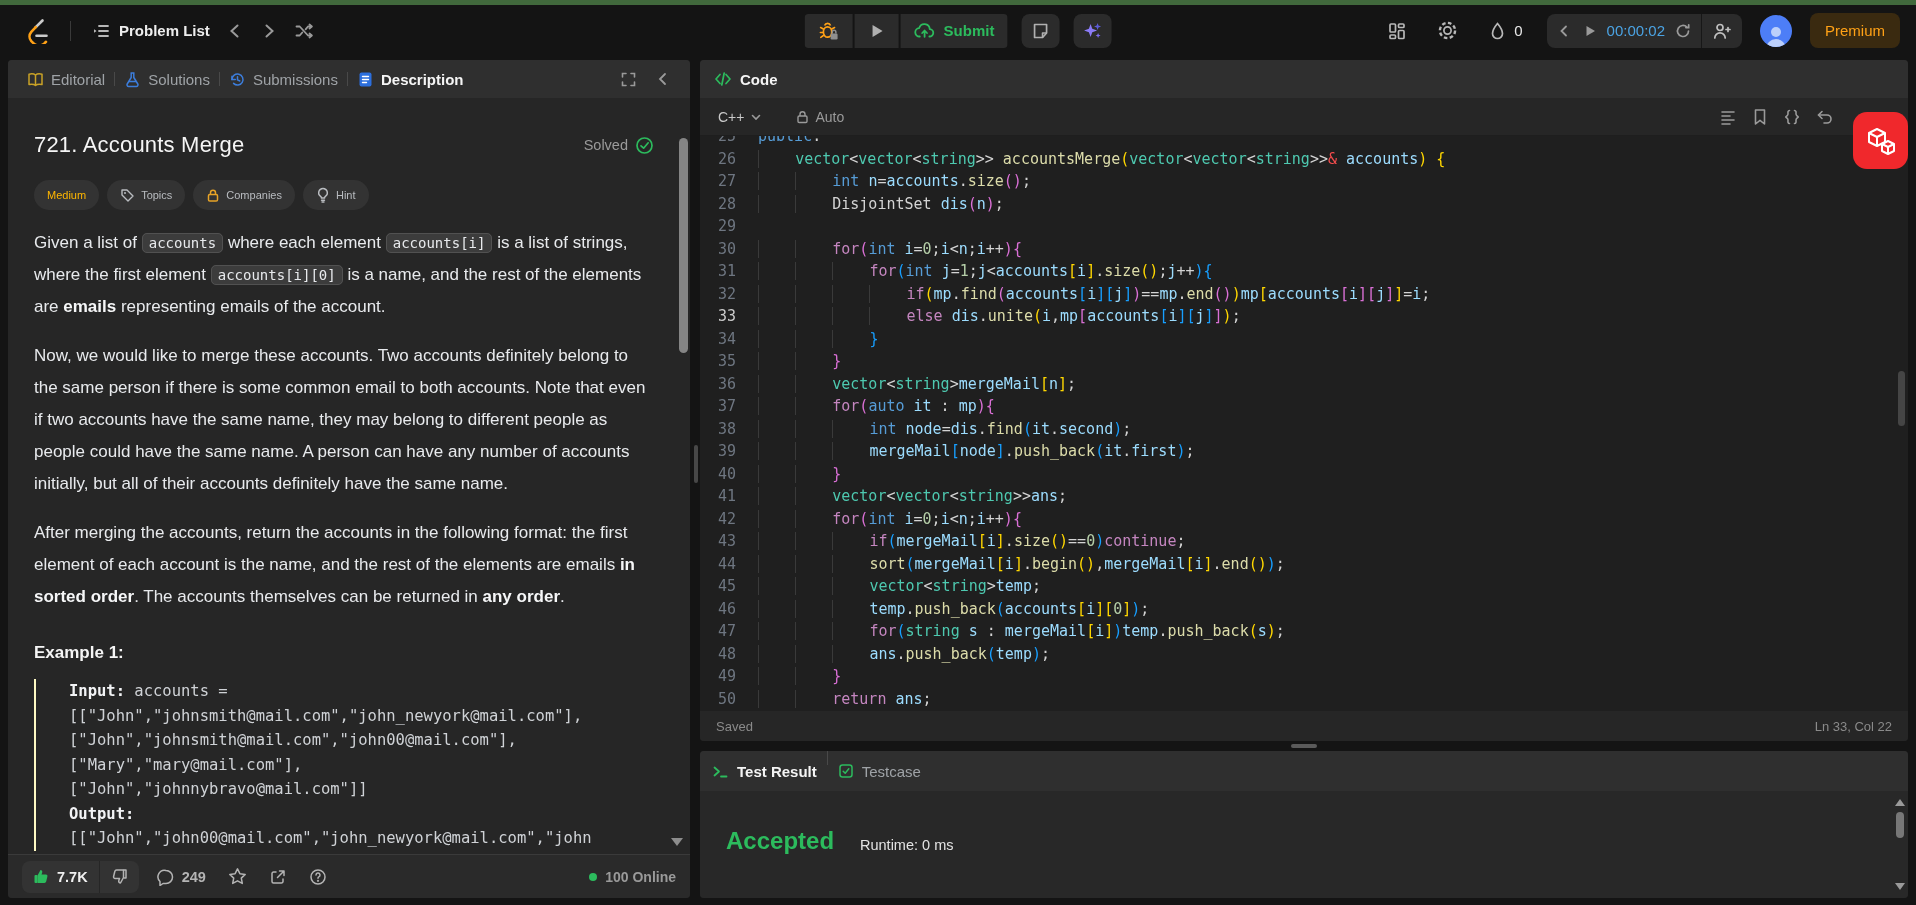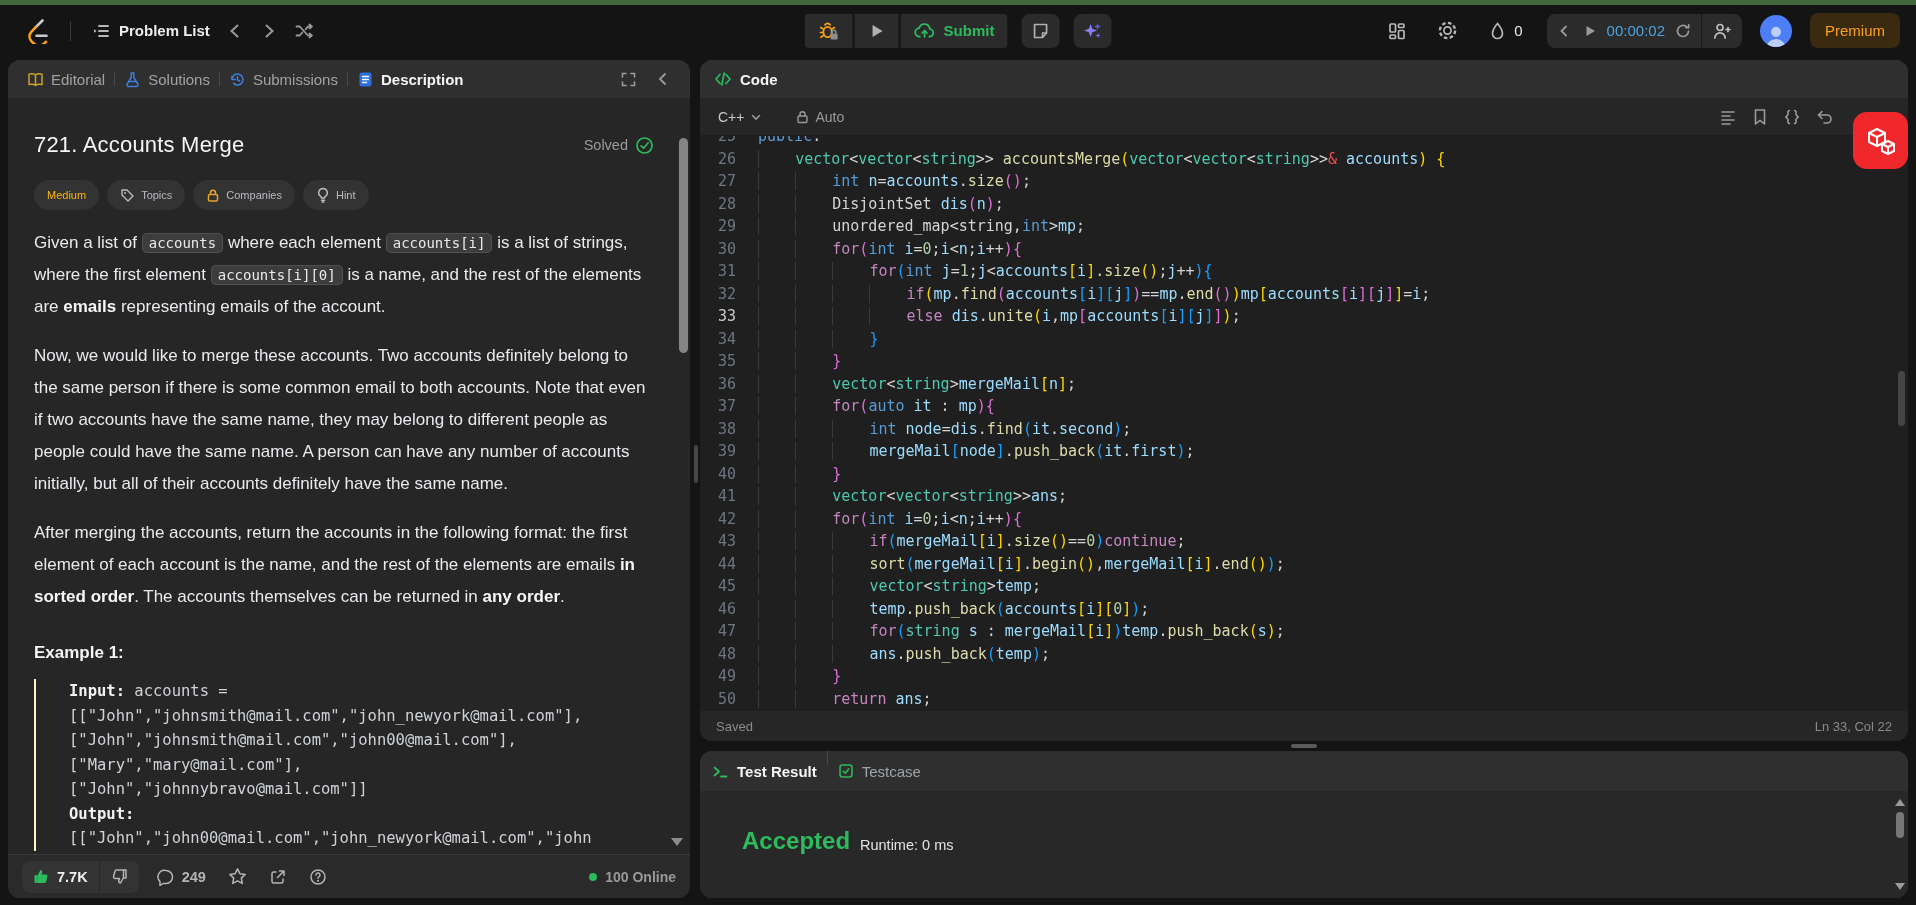--- a/index.html
+++ b/index.html
@@ -28,21 +28,21 @@
   .timer-pill { display:flex; align-items:center; background:#2b2b2b; border-radius:8px; height:34px; padding:0 4px; }
   .timer-pill button { background:none; border:none; display:flex; align-items:center; padding:0 6px; cursor:pointer; }
   .timer-pill .time { color:#4ba3e3; font-size:15px; padding:0 4px; }
   .tsep { width:1px; height:34px; background:#171717; margin:0 4px; }
   .avatar { width:32px; height:32px; border-radius:50%; background:#4d7ef7; border:none; display:flex; align-items:flex-end; justify-content:center; overflow:hidden; cursor:pointer; }
   .premium { background:#3a2a10; color:#ffa116; border:none; border-radius:8px; font-weight:400; font-size:15px; padding:9px 15px; cursor:pointer; font-family:inherit; }
 
   
   .main { position:absolute; top:60px; left:8px; right:8px; bottom:7px; display:flex; gap:10px; }
   .gutter-handle { position:absolute; left:686px; top:46%; width:4px; height:38px; background:#474747; border-radius:2px; }
-  .panel { background:#262626; border-radius:12px; overflow:hidden; }
+  .panel { background:#262626; border-radius:4px; overflow:hidden; }
 
   
   .left { width:682px; flex:none; display:flex; flex-direction:column; }
   .ptabs { height:38px; background:#2f2f2f; display:flex; align-items:center; padding:0 10px; flex:none; }
   .ptab { background:none; border:none; display:flex; align-items:center; gap:7px; color:#9fa3a7; font-size:15px; padding:0 9px; cursor:pointer; font-family:inherit; }
   .ptab.active { color:#f5f5f5; font-weight:700; }
   .tabsep { width:1px; height:14px; background:#494949; }
   .spacer { flex:1; }
   .lcontent { flex:1; position:relative; padding:0 36px 0 26px; overflow:hidden; }
   .titlerow { margin-top:34px; display:flex; align-items:center; justify-content:space-between; }
@@ -94,21 +94,21 @@
   .badge { position:absolute; top:52px; right:0; width:55px; height:57px; background:#f0282c; border-radius:14px; display:flex; align-items:center; justify-content:center; }
 
   .draggap { height:10px; position:relative; flex:none; }
   .handle { position:absolute; left:50%; top:3px; transform:translateX(-50%); width:26px; height:4px; background:#5a5a5a; border-radius:2px; }
 
   .resultpanel { height:147px; flex:none; display:flex; flex-direction:column; position:relative; }
   .rtabs { height:40px; background:#2f2f2f; display:flex; padding:0 12px; gap:10px; flex:none; }
   .rtab { background:none; border:none; display:flex; align-items:center; gap:8px; color:#9fa3a7; font-size:15px; cursor:pointer; font-family:inherit; }
   .rtab.active span { color:#f5f5f5; font-weight:700; }
   .rcontent { flex:1; background:#282828; position:relative; }
-  .accepted { position:absolute; left:42px; top:36px; color:#2cbb5d; font-size:24px; font-weight:700;text-align:right; }
+  .accepted { position:absolute; left:26px; top:36px; color:#2cbb5d; font-size:24px; font-weight:700;text-align:right; }
   .runtime { position:absolute; left:160px; top:46px; color:#e3e3e3; font-size:14.5px; }
   .rscroll { position:absolute; right:3px; top:8px; bottom:8px; width:10px; display:flex; flex-direction:column; align-items:center; }
   .rs-up, .rs-dn { width:0; height:0; border-left:5px solid transparent; border-right:5px solid transparent; }
   .rs-up { border-bottom:7px solid #9a9a9a; }
   .rs-dn { border-top:7px solid #9a9a9a; margin-top:auto; }
   .rs-th { width:8px; height:26px; background:#777; border-radius:4px; margin-top:6px; }
 </style>
 </head>
 <body>
 
@@ -472,21 +472,20 @@
               <div class="cl">
                 <span class="ln">27</span>
                 <span class="lc"><span class="tk in">    </span><span class="tk in">    </span><span class="tk kw">int</span><span class="tk pl"> </span><span class="tk vr">n</span><span class="tk pl">=</span><span class="tk vr">accounts</span><span class="tk pl">.</span><span class="tk fn">size</span><span class="tk b2">()</span><span class="tk pl">;</span></span>
               </div>
               <div class="cl">
                 <span class="ln">28</span>
                 <span class="lc"><span class="tk in">    </span><span class="tk in">    </span><span class="tk pl">DisjointSet </span><span class="tk vr">dis</span><span class="tk b2">(</span><span class="tk vr">n</span><span class="tk b2">)</span><span class="tk pl">;</span></span>
               </div>
               <div class="cl">
                 <span class="ln">29</span>
-                <span class="lc"><span class="tk in">    </span><span class="tk in">    </span><span class="tk pl">unordered_map&lt;string,</span><span class="tk kw">int</span><span class="tk pl">&gt;</span><span class="tk vr">mp</span><span class="tk pl">;</span></span>
               </div>
               <div class="cl">
                 <span class="ln">30</span>
                 <span class="lc"><span class="tk in">    </span><span class="tk in">    </span><span class="tk ct">for</span><span class="tk b2">(</span><span class="tk kw">int</span><span class="tk pl"> </span><span class="tk vr">i</span><span class="tk pl">=</span><span class="tk nm">0</span><span class="tk pl">;</span><span class="tk vr">i</span><span class="tk pl">&lt;</span><span class="tk vr">n</span><span class="tk pl">;</span><span class="tk vr">i</span><span class="tk pl">++</span><span class="tk b2">)</span><span class="tk b2">{</span></span>
               </div>
               <div class="cl">
                 <span class="ln">31</span>
                 <span class="lc"><span class="tk in">    </span><span class="tk in">    </span><span class="tk in">    </span><span class="tk ct">for</span><span class="tk b3">(</span><span class="tk kw">int</span><span class="tk pl"> </span><span class="tk vr">j</span><span class="tk pl">=</span><span class="tk nm">1</span><span class="tk pl">;</span><span class="tk vr">j</span><span class="tk pl">&lt;</span><span class="tk vr">accounts</span><span class="tk b1">[</span><span class="tk vr">i</span><span class="tk b1">]</span><span class="tk pl">.</span><span class="tk fn">size</span><span class="tk b1">()</span><span class="tk pl">;</span><span class="tk vr">j</span><span class="tk pl">++</span><span class="tk b3">)</span><span class="tk b3">{</span></span>
               </div>
               <div class="cl">

